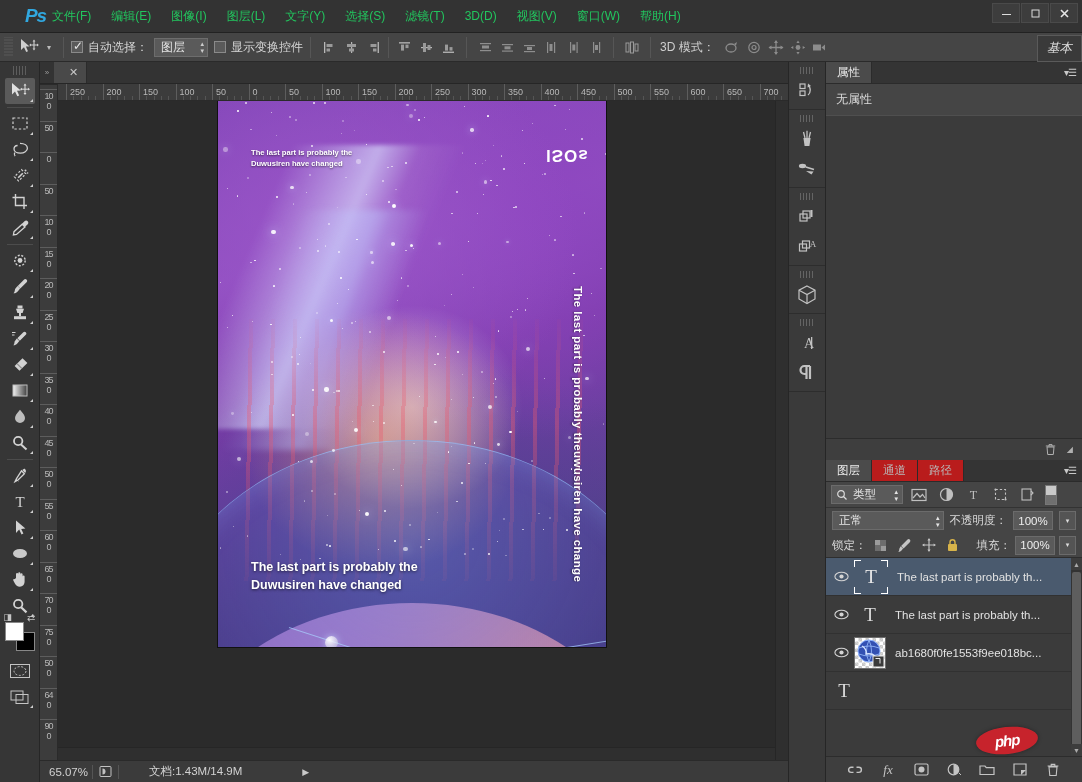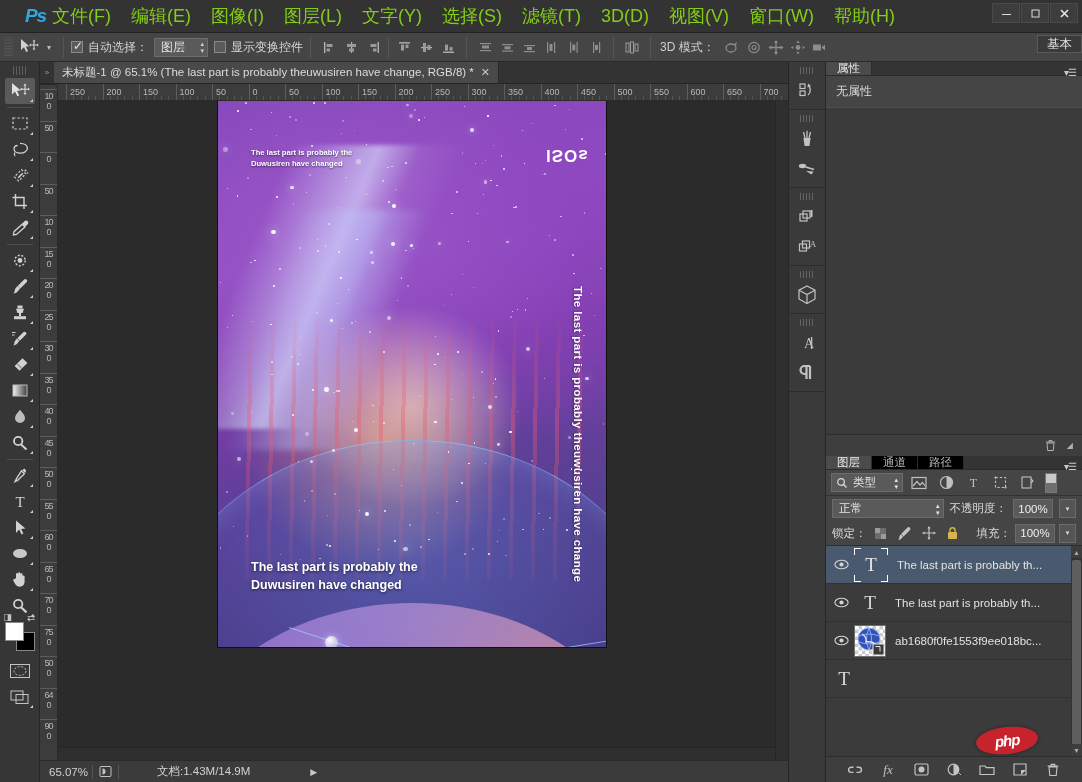--- a/index.html
+++ b/index.html
@@ -20,21 +20,21 @@
     height:33px; background:#333333; display:flex; align-items:center;
     border-bottom:1px solid #222; position:relative; flex:none;
   }
   .ps-logo {
     width:42px; height:33px; display:flex; align-items:center; justify-content:center;
     font-family:"Liberation Sans", sans-serif; font-weight:bold; font-size:19px;
     color:#31a8e0; letter-spacing:-1px; font-style:italic;padding-left:29px;
   }
   .menu-items { display:flex; align-items:center; height:100%; }
   .menu-item {
-    padding:0 10px; height:33px; line-height:33px; font-size:18px; color:#84cc16; cursor:default;
+    padding:0 10px; height:33px; line-height:33px; font-size:12px; color:#22c55e; cursor:default;
     white-space:nowrap;
   }
   .winbtns { position:absolute; right:4px; top:3px; display:flex; gap:1px; }
   .winbtn {
     width:28px; height:20px; background:#3d3d3d; border:1px solid #4a4a4a;
     display:flex; align-items:center; justify-content:center; color:#d8d8d8; font-size:11px;
     cursor:default;
   }
 
   
@@ -56,23 +56,23 @@
   .opt-label{ font-size:12px; color:#d5d5d5; white-space:nowrap; }
   .mini-select {
     background:#5a5a5a; border:1px solid #6d6d6d; height:19px; min-width:54px;
     display:inline-flex; align-items:center; justify-content:space-between; padding:0 3px 0 6px;
     font-size:12px; color:#e3e3e3; margin:0 6px;
   }
   .mini-select .arrows{ font-size:7px; line-height:7px; color:#ccc; display:flex;flex-direction:column;}
   .align-grp{ display:flex; align-items:center; }
   .align-btn{ width:22px;height:22px;display:flex;align-items:center;justify-content:center; }
   .essentials {
-    position:absolute; right:0; top:2px; height:18px; padding:0 9px;
+    position:absolute; right:0; top:2px; height:27px; padding:0 9px;
     background:#3a3a3a; border:1px solid #5a5a5a; display:flex;align-items:center;
-    font-size:12.5px; color:#e0e0e0;
+    font-size:12.5px; color:#e0e0e0;font-style:italic;
   }
   .mode3d{ font-size:12px; color:#cfcfcf; margin:0 6px 0 2px; white-space:nowrap;}
 
   
   .body-row { flex:1; display:flex; min-height:0; }
 
   
   .toolbar {
     width:40px; background:#363636; border-right:1px solid #262626;
     display:flex; flex-direction:column; align-items:center; flex:none; padding-top:2px;
@@ -217,26 +217,26 @@
   .dock-grp{ width:100%; display:flex; flex-direction:column; align-items:center;
              border-bottom:1px solid #2d2d2d; padding-bottom:3px; margin-bottom:2px;}
   .dock-grip{ width:14px;height:7px; margin:3px 0 2px;
     background-image:repeating-linear-gradient(to right,#7a7a7a 0 1px,transparent 1px 3px);
     background-size:3px 100%; opacity:.65;}
   .dock-ic{ width:30px;height:30px; display:flex;align-items:center;justify-content:center; }
 
   
   .rightcol{ width:256px; background:#383838; flex:none; display:flex; flex-direction:column; }
   .panel-tabs{
-    height:14px; background:#343434; display:flex; align-items:stretch; border-bottom:1px solid #2b2b2b;
+    height:22px; background:#343434; display:flex; align-items:stretch; border-bottom:1px solid #2b2b2b;
     position:relative;
   }
   .ptab{
     padding:0 11px; display:flex;align-items:center; font-size:11.5px; color:#b9b9b9;
-    background:#000000; border-right:1px solid #2b2b2b;
+    background:#b91c1c; border-right:1px solid #2b2b2b;
   }
   .ptab.active{ background:#4b4b4b; color:#ececec; }
   .pmenu{ position:absolute; right:6px; top:5px; font-size:10px; color:#c8c8c8; letter-spacing:-1px;}
   .props-body{ background:#454545; flex:none; }
   .props-row{ padding:7px 10px; font-size:12px; color:#dcdcdc; }
   .props-empty{ background:#3b3b3b; flex:1; border-top:1px solid #4f4f4f;}
   .props-foot{ height:22px; background:#3e3e3e; border-top:1px solid #2c2c2c;
      display:flex; align-items:center; justify-content:flex-end; gap:10px; padding-right:9px; color:#b0b0b0;}
 
   .layers-panel{ display:flex; flex-direction:column; flex:1; min-height:0; background:#3b3b3b;}
@@ -663,21 +663,20 @@
             <rect x="7" y="5.5" width="12" height="9" fill="none" stroke="#c4c4c4"></rect>
           </svg>
         <i class="corner"></i>
       </div>
     </div>
 
     <div class="canvas-col">
       <div class="doctabs">
         <div class="tab-arrows">»</div>
         <div class="doctab">
-          <span>未标题-1 @ 65.1% (The last part is probably theuwusiren have change, RGB/8) *</span>
           <span class="x">✕</span>
         </div>
       </div>
 
       <div class="ruler-row">
         <div style="display:flex;flex-direction:column;flex:none">
           <div class="corner-box"></div>
           <div class="ruler-v" id="rulerV" style="flex:1">
               <div class="rtick-v" style="top: 4px;">
                 <span>100</span>
@@ -1115,21 +1114,21 @@
       <div class="statusbar">
         <div class="sb-zoom">65.07%</div>
         <div class="sb-sep"></div>
         <div class="sb-cell">
           <svg width="13" height="13" viewBox="0 0 13 13">
               <rect x="1" y="1.5" width="11" height="10" rx="1" fill="none" stroke="#c2c2c2"></rect>
               <path d="M3.5 3.5 L3.5 9.5 A3 3 0 0 0 3.5 3.5" fill="#c2c2c2"></path>
             </svg>
         </div>
         <div class="sb-sep"></div>
-        <div class="sb-cell" style="margin-left:32px">文档:1.43M/14.9M</div>
+        <div class="sb-cell" style="margin-left:24px">文档:1.43M/14.9M</div>
         <div class="sb-cell sb-arrow" style="margin-left:48px">▶</div>
       </div>
     </div>
 
     <div class="icondock">
       <div class="dock-grp">
         <div class="dock-grip"></div>
         <div class="dock-ic">
           <svg width="20" height="20" viewBox="0 0 20 20">
               <rect x="3" y="3" width="5" height="4.5" fill="none" stroke="#c2c2c2" stroke-width="1.2"></rect>

